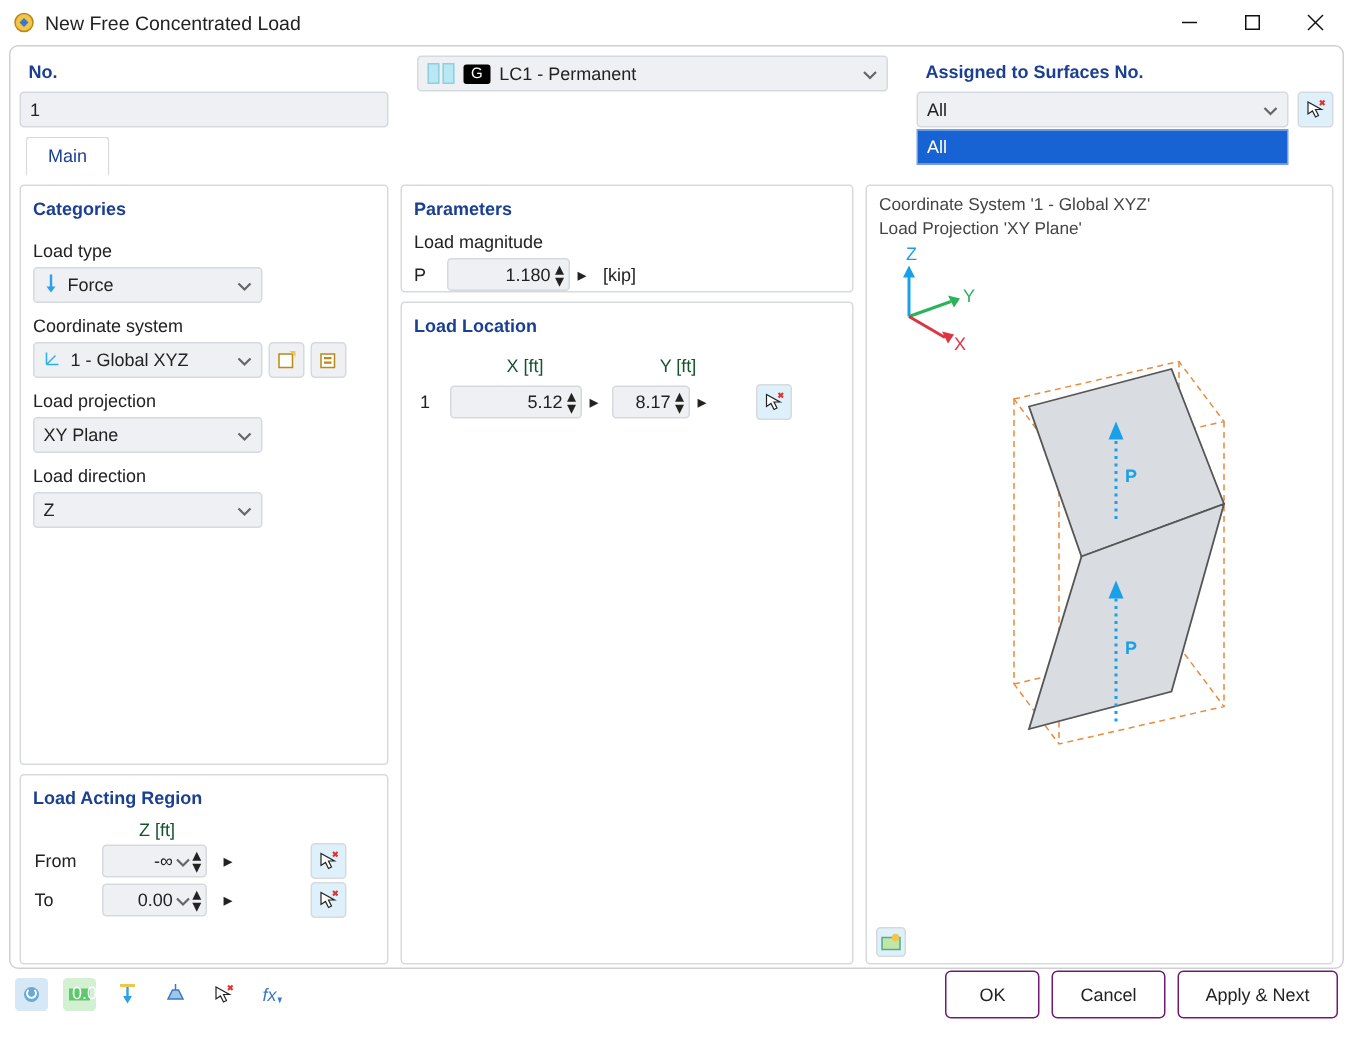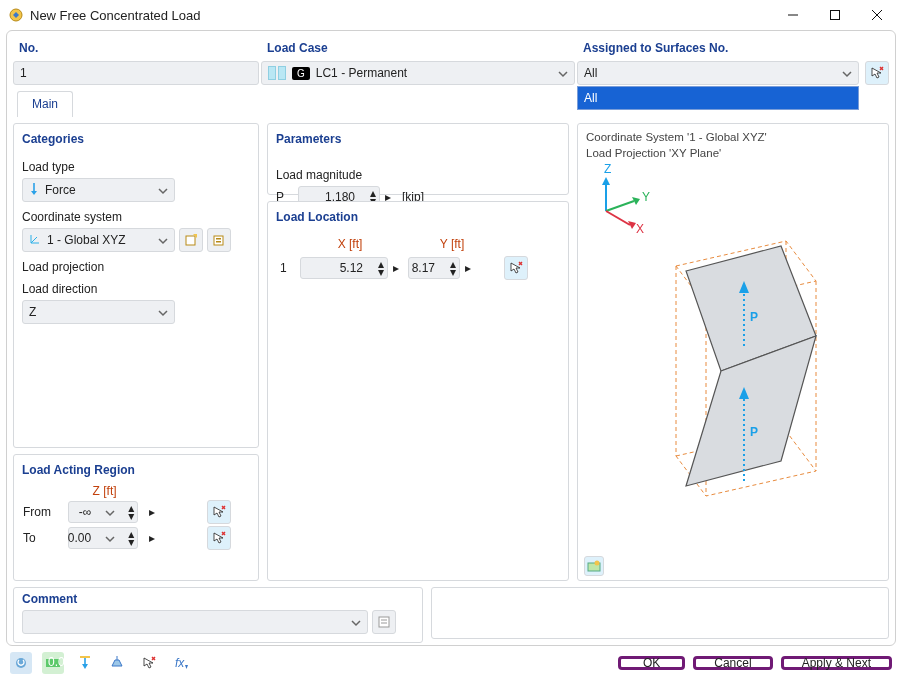--- a/index.html
+++ b/index.html
@@ -4,21 +4,21 @@
 <style>
   * { box-sizing: border-box; font-family: "Segoe UI", Tahoma, sans-serif; font-size: 12px; }
   body { margin: 0; background: #fff; width: 902px; height: 692px; overflow: hidden; color: #222; }
   .titlebar { display:flex; align-items:center; height:30px; padding:0 4px 0 8px; }
   .titlebar .ticon { width:16px; height:16px; position:relative; margin-right:6px; }
   .titlebar .ticon svg { width:16px; height:16px; }
   .titlebar .title { flex:1; font-size:13px; }
   .winbtn { width:42px; height:28px; display:flex; align-items:center; justify-content:center; }
   .winbtn svg { stroke:#111; }
   .client { border:1px solid #d0d0d0; border-radius:6px; margin:0 6px; height:616px; padding:6px 6px 2px 6px; display:flex; flex-direction:column; gap:6px; }
-  .toprow { display:flex; gap:2px; }
+  .toprow { display:flex; gap:19px; }
   .section-h { color:#1b3f91; font-weight:600; padding:4px 6px 6px 6px; }
   .col-no { width:246px; }
   .col-lc { width:314px; }
   .col-as { flex:1; display:flex; flex-direction:column; }
   .input, .select { height:24px; background:#eef0f3; border:1px solid #d6d9dd; border-radius:3px; padding:0 6px; display:flex; align-items:center; }
   .select { justify-content:space-between; position:relative; }
   .chev { width:10px; height:10px; }
   .chev svg { width:10px; height:10px; stroke:#666; fill:none; stroke-width:1.5; }
   .badge-g { background:#000; color:#fff; font-size:10px; padding:1px 5px; margin-right:6px; border-radius:2px; }
   .lc-color { display:flex; gap:2px; margin-right:6px; }
@@ -32,36 +32,36 @@
   .midrow { display:flex; gap:8px; flex:1; min-height:0; }
   .leftcol { width:246px; display:flex; flex-direction:column; gap:6px; }
   .centercol { width:302px; display:flex; flex-direction:column; gap:6px; }
   .rightcol { flex:1; border:1px solid #d6d9dd; border-radius:3px; background:#fff; padding:6px 8px 28px 8px; position:relative; }
   .tabs { height:26px; display:flex; gap:4px; padding-left:4px; }
   .tab { padding:5px 14px; border:1px solid #d6d9dd; border-bottom:none; border-radius:3px 3px 0 0; background:#fff; color:#1b3f91; }
   .panel { border:1px solid #d6d9dd; border-radius:3px; background:#fff; padding:4px 26px 8px 8px; }
   .field-lbl { margin:8px 0 4px 0; color:#222; }
   .small-sel { width:153px; }
   .row-flex { display:flex; align-items:center; gap:4px; }
-  .spin { width:70px; height:22px; background:#eef0f3; border:1px solid #d6d9dd; border-radius:3px; display:flex; align-items:center; justify-content:flex-end; padding:0 2px 0 4px; gap:12px; }
+  .spin { width:70px; height:22px; background:#eef0f3; border:1px solid #d6d9dd; border-radius:3px; display:flex; align-items:center; justify-content:flex-end; padding:0 2px 0 4px; gap:0; }
   .spin span.val { flex:1; text-align:right; padding-right:2px; }
   .spin .sbtns { display:flex; flex-direction:column; gap:1px;}
   .spin .sbtns div, .tri { width:8px; height:7px; display:flex; align-items:center; justify-content:center; }
   .unit { margin-left:6px; }
   .param-row td { padding:4px 4px; }
-  .loc-head { color:#c2410c; text-align:center; }
+  .loc-head { color:#14532d; text-align:center; }
   .commentrow { display:flex; gap:8px; }
   .comment-panel { width:410px; }
   .viewer { height:430px; position:relative; }
   .viewer-info { font-size:11.5px; color:#444; line-height:1.35; }
   .btm-icons { position:absolute; left:6px; bottom:4px; }
   .footer { display:flex; align-items:center; padding:0 10px; height:34px; gap:8px; }
   .footer .left { display:flex; gap:10px; }
   .footer .spacer { flex:1; }
-  .btn { height:14px; border:3px solid #701a75; border-radius:4px; background:#fff; padding:0 18px; display:flex; align-items:center; }
+  .btn { height:32px; border:1px solid #701a75; border-radius:4px; background:#fff; padding:0 18px; display:flex; align-items:center; }
   .btn.wide { padding:0 22px; }
   .toolbtn { width:22px; height:22px; display:flex; align-items:center; justify-content:center; border-radius:3px; }
   svg { overflow:visible; }
   .arrow-cursor svg { width:14px; height:14px; }
 </style>
 </head>
 <body>
 
 <div class="titlebar">
   <span class="ticon">
@@ -92,21 +92,20 @@
 <div class="client">
 
   <div class="toprow">
     <div class="col-no">
       <div class="section-h">No.</div>
       <div class="input">
           <span>1</span>
         </div>
     </div>
     <div class="col-lc">
-      <div class="section-h">Load Case</div>
       <div class="select">
         <span style="display:flex;align-items:center;">
           <span class="lc-color">
               <span></span>
               <span></span>
             </span>
           <span class="badge-g">G</span>
           <span>LC1 - Permanent</span>
         </span>
         <span class="chev"><svg viewBox="0 0 10 10">
@@ -185,20 +184,26 @@
           <div class="iconbtn">
               <svg width="14" height="14">
                 <rect x="2" y="3" width="9" height="9" fill="#fff" stroke="#b88a16"></rect>
                 <rect x="4" y="5" width="5" height="1.5" fill="#b88a16"></rect>
                 <rect x="4" y="8" width="5" height="1.5" fill="#b88a16"></rect>
               </svg>
             </div>
         </div>
 
         <div class="field-lbl">Load projection</div>
+        <div class="select small-sel">
+          <span>XY Plane</span>
+          <span class="chev"><svg viewBox="0 0 10 10">
+                <polyline points="1,3 5,7 9,3"></polyline>
+              </svg></span>
+        </div>
 
         <div class="field-lbl">Load direction</div>
         <div class="select small-sel">
           <span>Z</span>
           <span class="chev"><svg viewBox="0 0 10 10">
                 <polyline points="1,3 5,7 9,3"></polyline>
               </svg></span>
         </div>
       </div>
 
@@ -266,21 +271,21 @@
             </td>
           </tr>
         </tbody>
           </table>
       </div>
     </div>
 
     <div class="centercol">
       <div class="panel" style="height:72px">
         <div class="section-h" style="padding-left:0">Parameters</div>
-        <div class="field-lbl" style="margin-top:16px">Load magnitude</div>
+        <div class="field-lbl" style="margin-top:2px">Load magnitude</div>
         <div class="row-flex">
           <span style="width:18px">P</span>
           <div class="spin" style="width:82px">
             <span class="val">1.180</span>
             <span class="sbtns">
                 <div>▴</div>
                 <div>▾</div>
               </span>
           </div>
           <span class="tri">▸</span>
@@ -384,41 +389,20 @@
           <svg width="14" height="14">
               <rect x="1" y="4" width="12" height="8" fill="#bfe7a8" stroke="#5a8"></rect>
               <circle cx="10" cy="4" r="2.5" fill="#f3c54a"></circle>
             </svg>
         </div>
       </div>
     </div>
 
   </div>
 
-  <div class="commentrow">
-    <div class="panel comment-panel">
-      <div class="section-h" style="padding:0 0 4px 0">Comment</div>
-      <div class="row-flex">
-        <div class="select" style="flex:1">
-          <span></span>
-          <span class="chev"><svg viewBox="0 0 10 10">
-                <polyline points="1,3 5,7 9,3"></polyline>
-              </svg></span>
-        </div>
-        <div class="iconbtn">
-            <svg width="14" height="14">
-              <rect x="2" y="2" width="10" height="10" fill="#fff" stroke="#999"></rect>
-              <line x1="4" y1="5" x2="10" y2="5" stroke="#999"></line>
-              <line x1="4" y1="8" x2="10" y2="8" stroke="#999"></line>
-            </svg>
-          </div>
-      </div>
-    </div>
-    <div class="panel" style="flex:1;height:52px"></div>
-  </div>
 
 </div>
 
 <div class="footer">
   <div class="left">
     <div class="toolbtn" style="background:#d6e7f5">
         <svg width="14" height="14">
           <circle cx="7" cy="7" r="5" fill="#6aa8d8"></circle>
           <path d="M5 4 A3 3 0 1 0 9 4" fill="none" stroke="#fff" stroke-width="1.3"></path>
         </svg>

